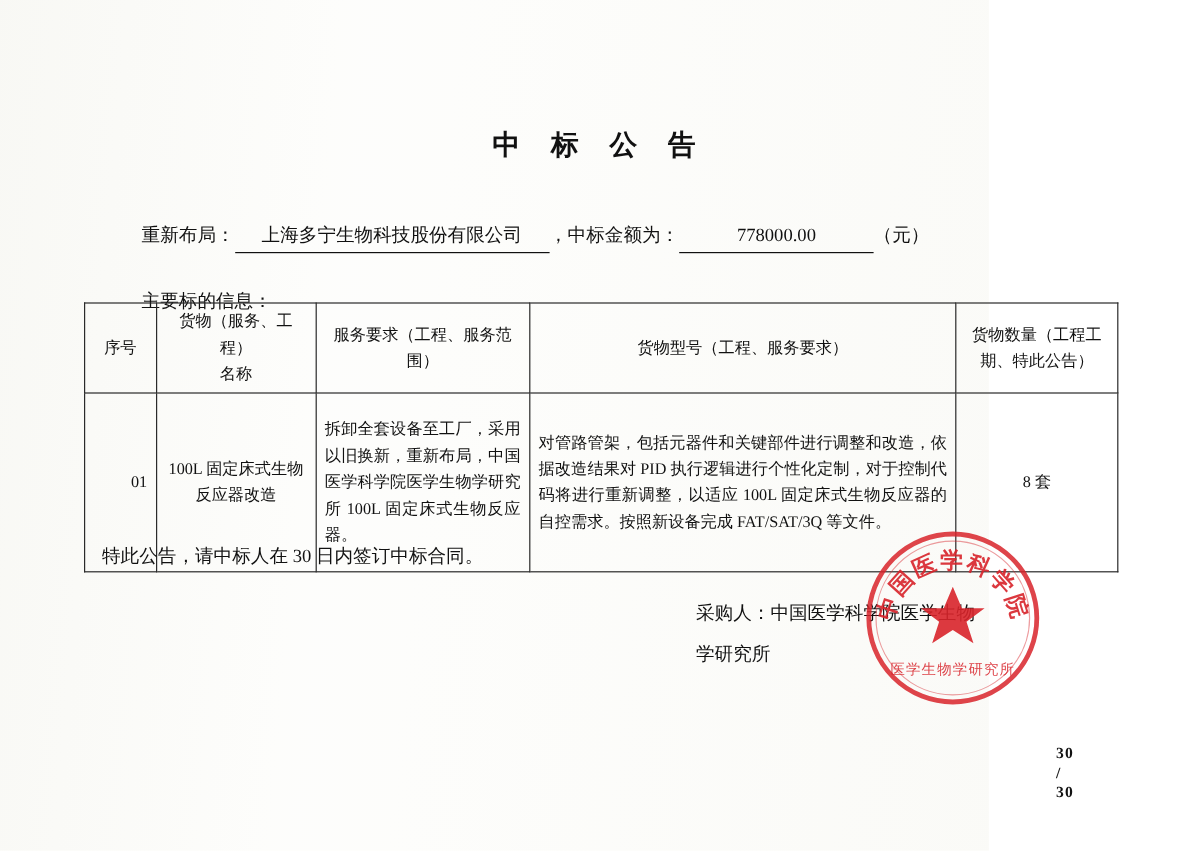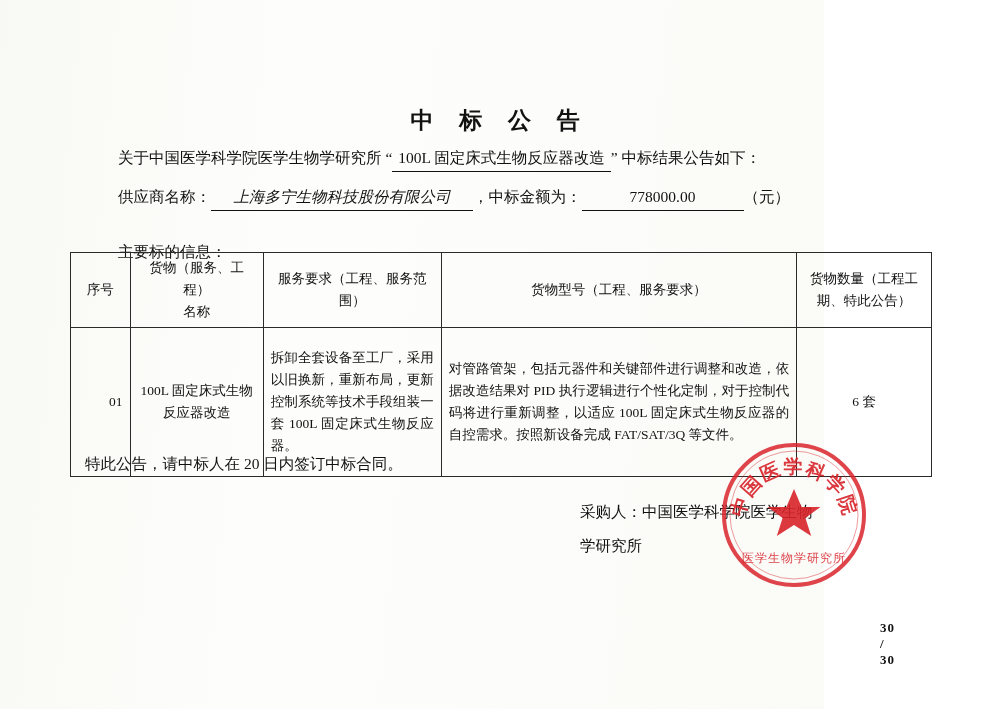--- a/index.html
+++ b/index.html
@@ -50,21 +50,21 @@
   .para3 { top: 240px; left: 118px; }
   .para4 { top: 452px; left: 85px; }
 
   .ul {
     display: inline-block;
     border-bottom: 1px solid #111;
     text-align: center;
     padding: 0 6px 1px 6px;
   }
   .ul-title { min-width: 190px; }
-  .ul-supplier { min-width: 250px; font-style: italic; }
+  .ul-supplier { min-width: 250px; }
   .ul-amount { min-width: 150px; }
 
   table.goods {
     position: absolute;
     top: 252px;
     left: 70px;
     width: 862px;
     border-collapse: collapse;
     font-size: 13.5px;
   }
@@ -118,26 +118,23 @@
   .seal svg { display: block; }
 </style>
 </head>
 <body>
 
 <div class="page">
   <div class="paper-noise"></div>
 
   <div class="doc-title">中 标 公 告</div>
 
-  <div class="line para1">
-    <span>关于中国医学科学院医学生物学研究所 “</span><span class="ul ul-title">100L 固定床式生物反应器改造</span><span>” 中标结果公告如下：</span>
-  </div>
 
   <div class="line para2">
-    <span>供应商名称：</span><span class="ul ul-supplier">上海多宁生物科技股份有限公司</span><span>，中标金额为：</span><span class="ul ul-amount">778000.00</span><span>（元）</span>
+    <span>重新布局：</span><span class="ul ul-supplier">上海多宁生物科技股份有限公司</span><span>，中标金额为：</span><span class="ul ul-amount">778000.00</span><span>（元）</span>
   </div>
 
   <div class="line para3">主要标的信息：</div>
 
   <table class="goods">
     <thead>
       <tr>
         <th class="col-no">序号</th>
         <th class="col-name">
           <span>货物（服务、工程）</span><br>
@@ -148,28 +145,28 @@
         <th class="col-qty">
           <span>货物数量（工程工</span><br>
           <span>期、特此公告）</span>
         </th>
       </tr>
     </thead>
     <tbody>
       <tr>
         <td class="col-no cell-body">01</td>
         <td class="col-name cell-body">100L 固定床式生物反应器改造</td>
-        <td class="col-brand cell-body just">拆卸全套设备至工厂，采用以旧换新，重新布局，更新控制系统等技术手段组装一套 100L 固定床式生物反应器。</td>
+        <td class="col-brand cell-body just">拆卸全套设备至工厂，采用以旧换新，重新布局，中国医学科学院医学生物学研究所 100L 固定床式生物反应器。</td>
         <td class="col-model cell-body just">对管路管架，包括元器件和关键部件进行调整和改造，依据改造结果对 PID 执行逻辑进行个性化定制，对于控制代码将进行重新调整，以适应 100L 固定床式生物反应器的自控需求。按照新设备完成 FAT/SAT/3Q 等文件。</td>
-        <td class="col-qty cell-body">6 套</td>
+        <td class="col-qty cell-body">8 套</td>
       </tr>
     </tbody>
   </table>
 
-  <div class="line para4">特此公告，请中标人在 20 日内签订中标合同。</div>
+  <div class="line para4">特此公告，请中标人在 30 日内签订中标合同。</div>
 
   <div class="sign-block">
     <div>
       <span>采购人：</span><span>中国医学科学院医学生物学研究所</span>
     </div>
   </div>
 
   <div class="seal">
     <svg width="188" height="150" viewBox="0 0 188 150">
       <g transform="translate(94,75)">

